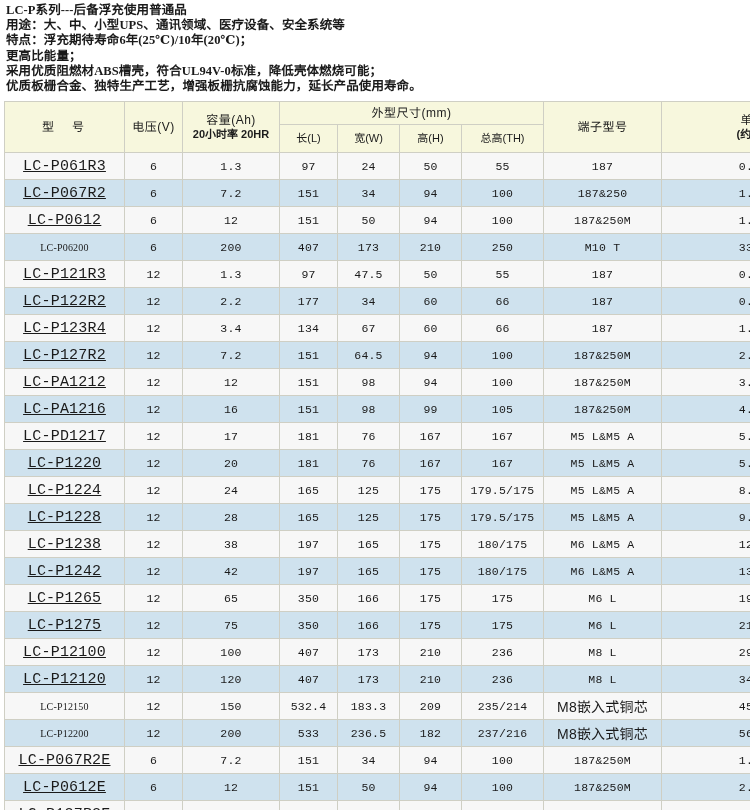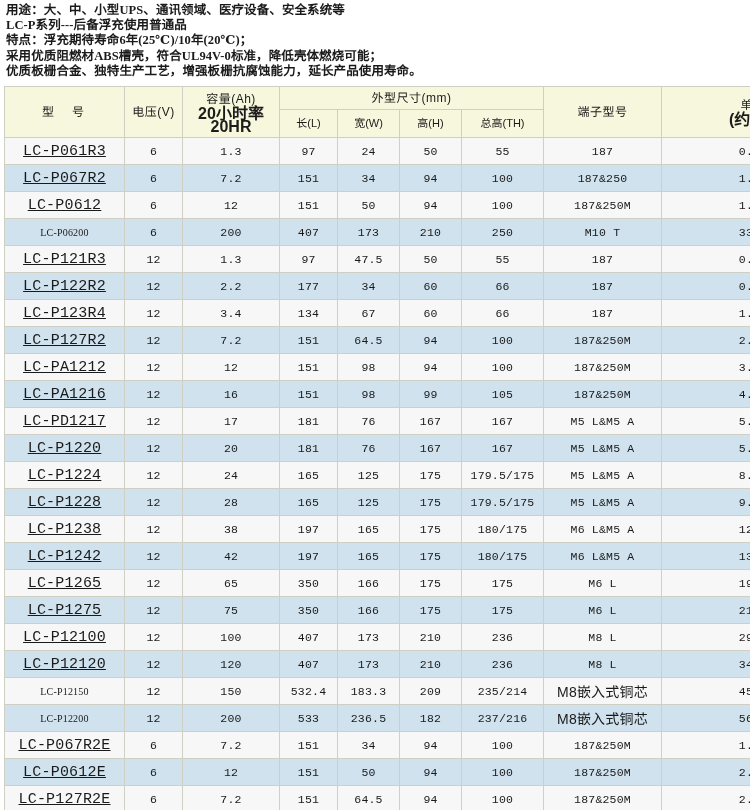--- a/index.html
+++ b/index.html
@@ -55,21 +55,21 @@
     font-family: "Liberation Sans", "DejaVu Sans", sans-serif;
     font-weight: bold;
     font-size: 12px;
     color: #1c1c1c;
     line-height: 15px;
     border-color: #c8c8b4;
   }
   .hdr-main { letter-spacing: 0.5px; }
   .hdr-sub {
     display: block;
-    font-size: 16px;
+    font-size: 11px;
     font-weight: bold;
     letter-spacing: 0;
     line-height: 13px;
   }
   .hdr-tall { height: 50px; margin-left: 46px; }
   .hdr-grp  { height: 22px; }
   .hdr-leaf { height: 27px; font-size: 11px; }
   .sp-wide { letter-spacing: 3px; }
 
   tbody td {
@@ -102,23 +102,24 @@
     font-size: 10px;
     letter-spacing: 0.2px;
   }
 </style>
 </head>
 <body>
 
 <div class="page">
 
   <div class="intro">
+    <div class="intro-line">LC-P系列---后备浮充使用普通品</div>
     <div class="intro-line">用途：大、中、小型UPS、通讯领域、医疗设备、安全系统等</div>
-    <div class="intro-line">LC-P系列---后备浮充使用普通品</div>
     <div class="intro-line">特点：浮充期待寿命6年(25℃)/10年(20℃)；</div>
+    <div class="intro-line">更高比能量；</div>
     <div class="intro-line">采用优质阻燃材ABS槽壳，符合UL94V-0标准，降低壳体燃烧可能；</div>
     <div class="intro-line">优质板栅合金、独特生产工艺，增强板栅抗腐蚀能力，延长产品使用寿命。</div>
   </div>
 
   <table class="spec-table">
     <colgroup>
       <col style="width:120px">
       <col style="width:58px">
       <col style="width:97px">
       <col style="width:58px">

